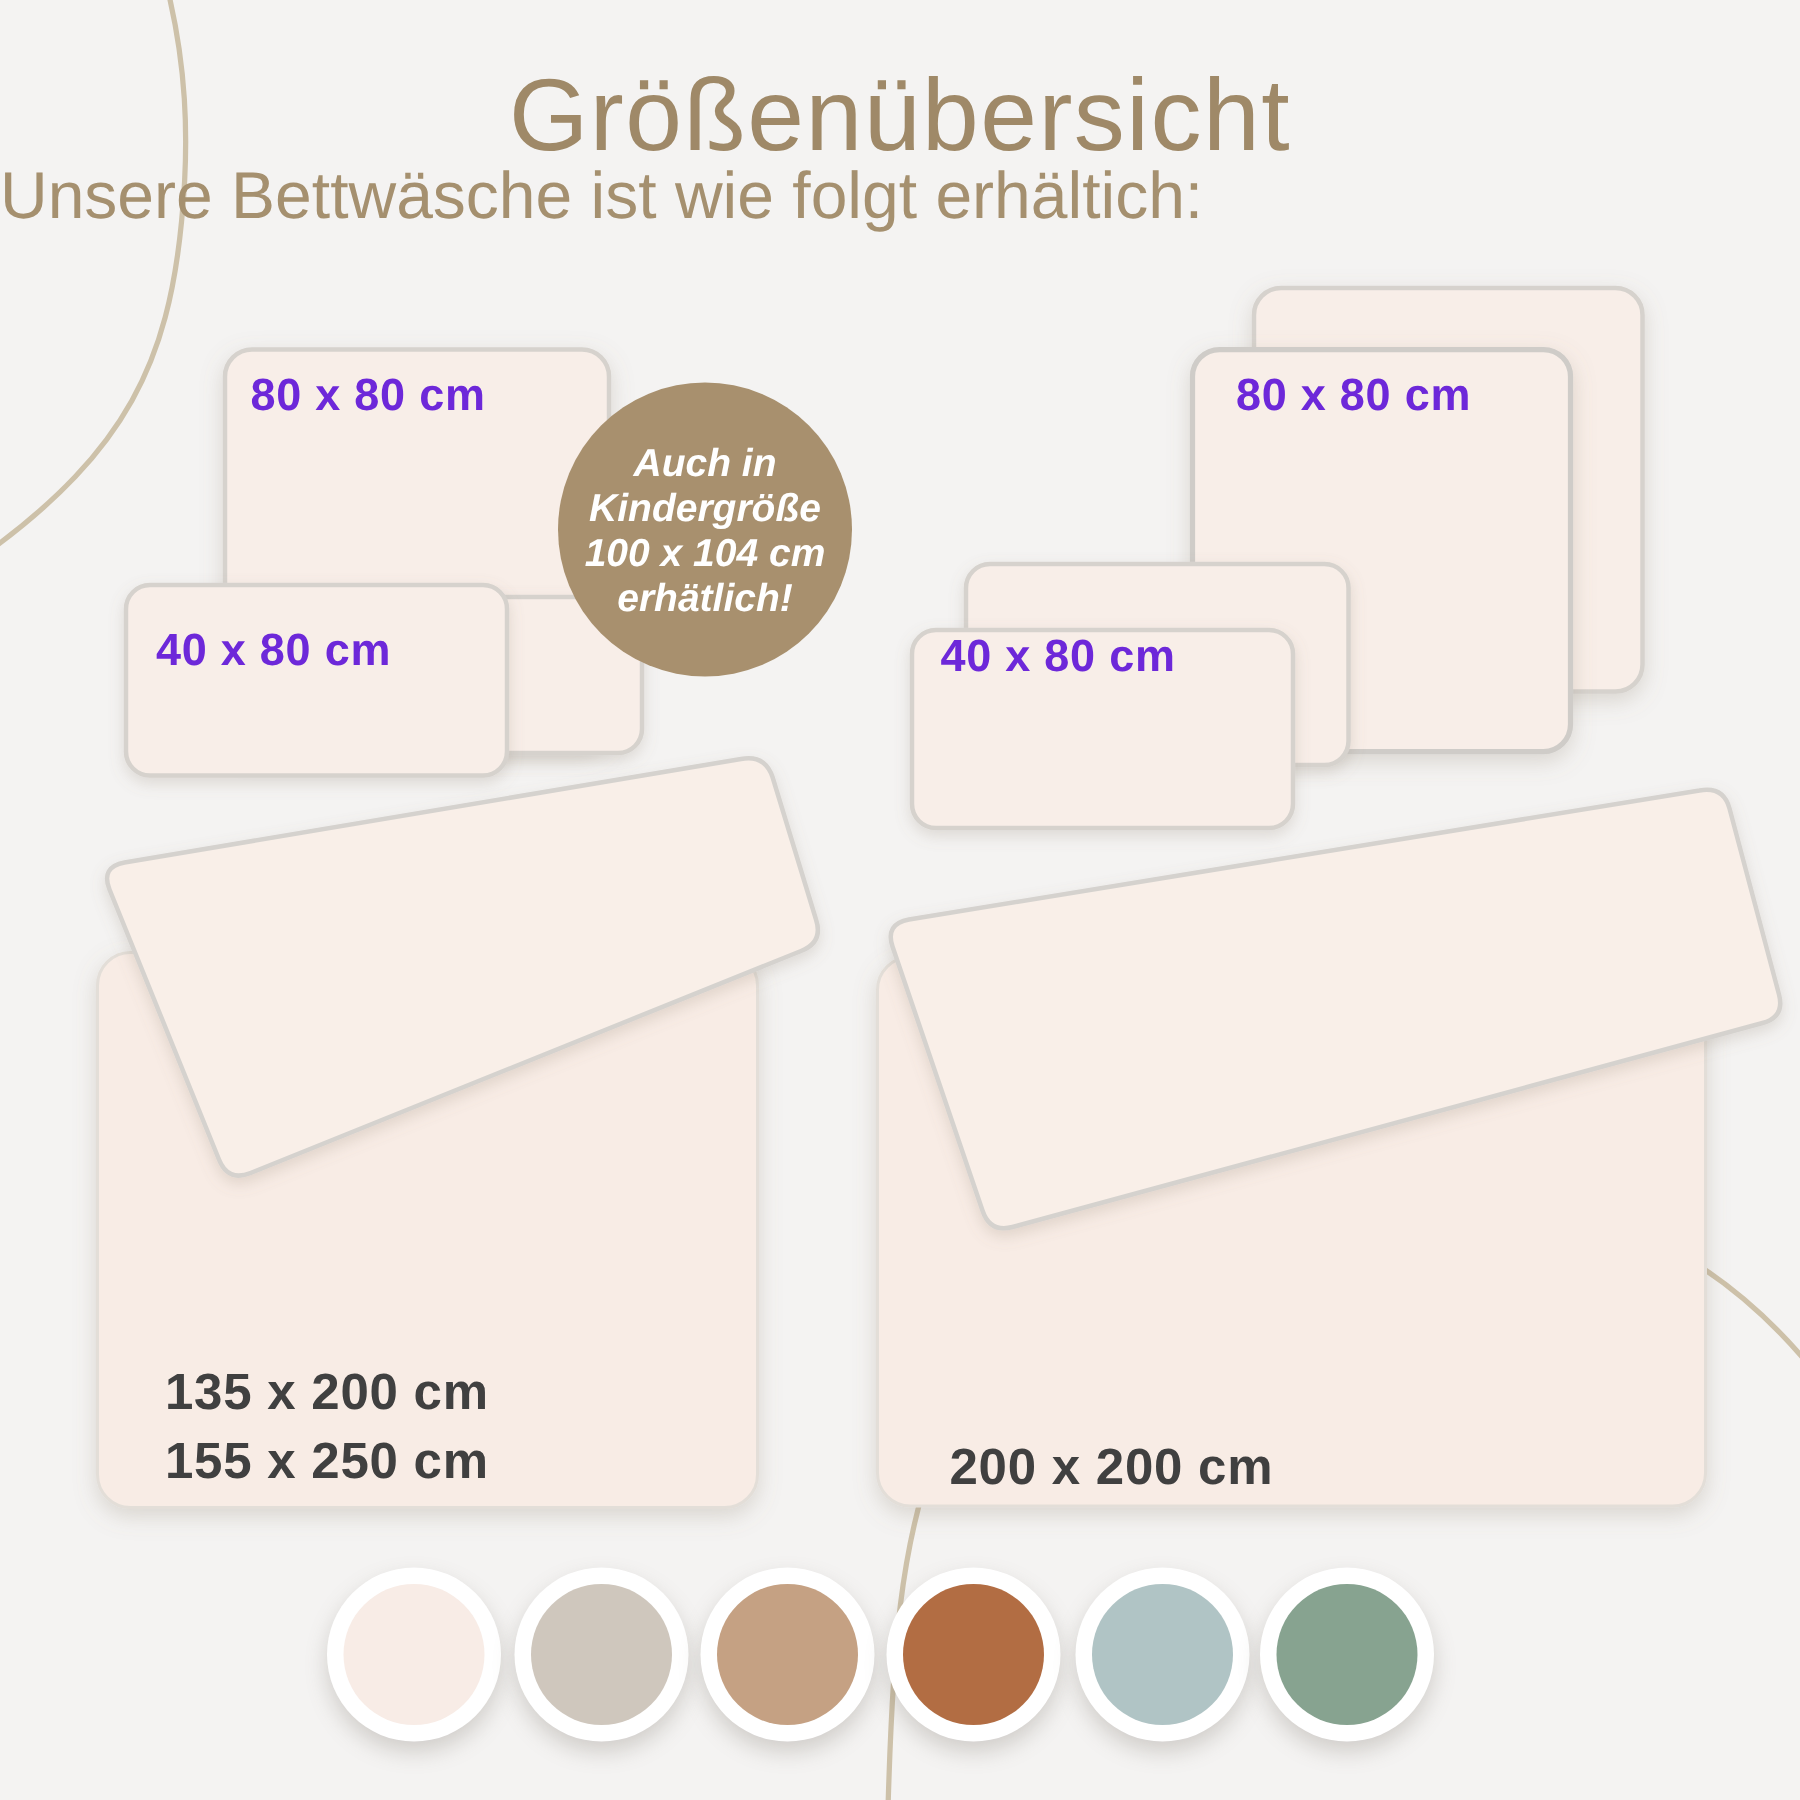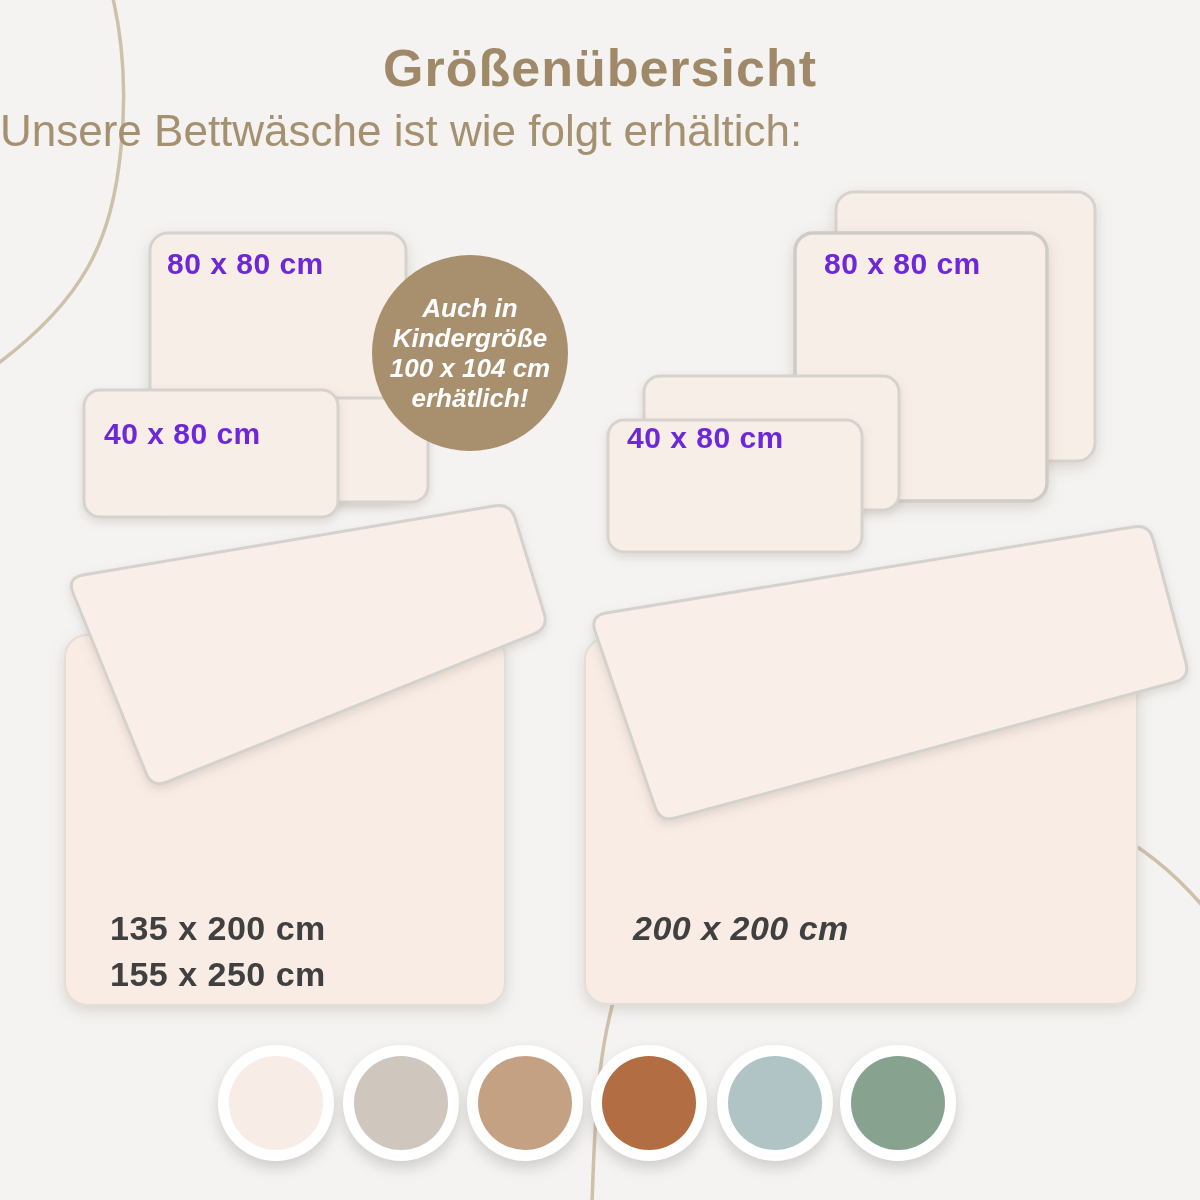--- a/index.html
+++ b/index.html
@@ -6,21 +6,21 @@
   .stage{
     position:relative;width:1200px;height:1200px;overflow:hidden;
     background:#f4f3f2;
     font-family:"Liberation Sans","DejaVu Sans",sans-serif;
     color:#a18b6b;
   }
   .shapes{position:absolute;left:0;top:0;z-index:1;}
   .txt{position:absolute;z-index:3;white-space:nowrap;}
   .title{
     left:0;right:0;top:38px;text-align:center;
-    font-size:52px;font-weight:700;letter-spacing:1px;color:#9f8968;
+    font-size:68px;font-weight:400;letter-spacing:1px;color:#9f8968;
   }
   .subtitle{
     left:0;right:0;top:106px;
     font-size:44px;font-weight:400;color:#a5906f;
   }
   .size-label{font-size:30px;font-weight:700;letter-spacing:.5px;color:#6d28d9;}
   .duvet-label{
     font-size:34px;font-weight:700;letter-spacing:.5px;color:#404040;line-height:46px;
   }
   .badge{
@@ -78,21 +78,21 @@
 
   <div class="txt size-label" style="left:167px;top:247px;">80 x 80 cm</div>
   <div class="txt size-label" style="left:104px;top:417px;">40 x 80 cm</div>
   <div class="txt size-label" style="left:824px;top:247px;">80 x 80 cm</div>
   <div class="txt size-label" style="left:627px;top:421px;">40 x 80 cm</div>
 
   <div class="txt duvet-label" style="left:110px;top:905px;">
     <div>135 x 200 cm</div>
     <div>155 x 250 cm</div>
   </div>
-  <div class="txt duvet-label" style="left:633px;top:905px;font-style:italic;">
+  <div class="txt duvet-label" style="left:633px;top:955px;">
     <div>200 x 200 cm</div>
   </div>
 
   <div class="badge" style="background-color: rgb(168, 144, 110);">
     <div>Auch in</div>
     <div>Kindergröße</div>
     <div>100 x 104 cm</div>
     <div>erhätlich!</div>
   </div>
 

